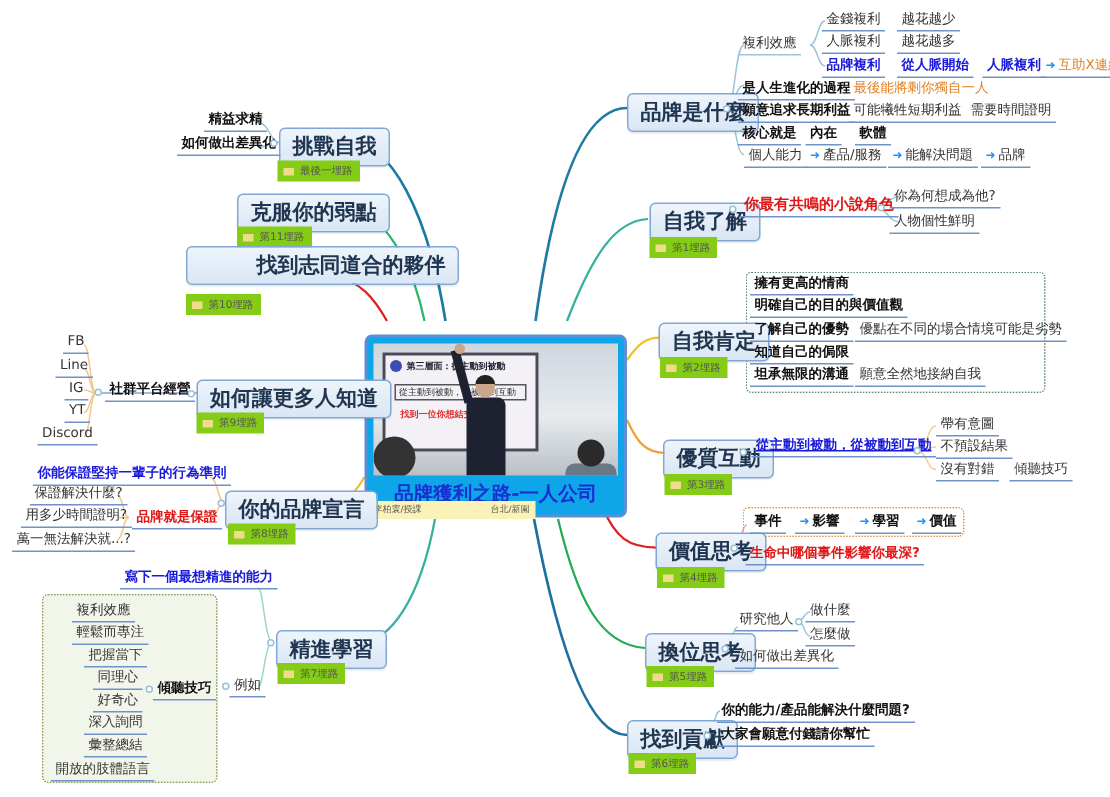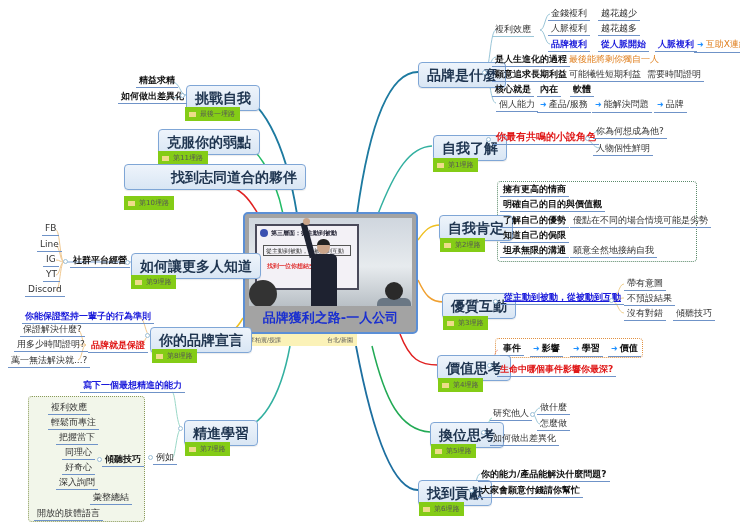--- a/index.html
+++ b/index.html
@@ -51,22 +51,22 @@
   .arrow { color: #1e90ff; font-size: 8px; margin-right: 2px; }
 
   .dot { position: absolute; width: 5px; height: 5px; border-radius: 50%; border: 1px solid #9bbfd8; background: #fff; }
 
   .dashbox { position: absolute; border: 1.2px dotted #5a8a6a; border-radius: 4px; }
   .dashbox.orange { border-color: #e09040; }
   .dashbox.green { border-color: #8a9a5a; background: #f2f6ea; }
 
   
   #central {
-    position: absolute; left: 243px; top: 212px; width: 175px; height: 122px;
-    border: 2px solid #5b8fd6; border-radius: 5px; background: #a3a3a3;
+    position: absolute; left: 243px; top: 223px; width: 175px; height: 122px;
+    border: 2px solid #5b8fd6; border-radius: 5px; background: #0ea5e9;
   }
   #central .photo {
     position: absolute; left: 4px; top: 4px; width: 163px; height: 88px;
     background: linear-gradient(180deg, #cfd6de 0%, #e7ebee 55%, #b9c0c6 100%);
     overflow: hidden;
   }
   #central .screen {
     position: absolute; left: 6px; top: 6px; width: 104px; height: 66px;
     background: #f3f1f6; border: 2px solid #4a4a5a;
   }
@@ -300,21 +300,21 @@
 <div class="note" style="left:185px; top:442px;"><span class="nicon"></span><span>第7埋路</span></div>
 <div class="leaf blue" style="left:80px; top:379px;">寫下一個最想精進的能力</div>
 <div class="leaf" style="left:153px; top:451px;">例如</div>
 <div class="leaf b" style="left:102px; top:453px;">傾聽技巧</div>
 <div class="leaf" style="left:48px; top:401px;">複利效應</div>
 <div class="leaf" style="left:48px; top:416px;">輕鬆而專注</div>
 <div class="leaf" style="left:56px; top:431px;">把握當下</div>
 <div class="leaf" style="left:62px; top:446px;">同理心</div>
 <div class="leaf" style="left:62px; top:461px;">好奇心</div>
 <div class="leaf" style="left:56px; top:476px;">深入詢問</div>
-<div class="leaf" style="left:56px; top:491px;margin-left:34px;">彙整總結</div>
+<div class="leaf" style="left:56px; top:491px;">彙整總結</div>
 <div class="leaf" style="left:34px; top:507px;">開放的肢體語言</div>
 
 <div class="dot" style="left:482px; top:70px;"></div>
 <div class="dot" style="left:486px; top:137px;"></div>
 <div class="dot" style="left:585px; top:136px;"></div>
 <div class="dot" style="left:493px; top:299px;"></div>
 <div class="dot" style="left:609px; top:298px;"></div>
 <div class="dot" style="left:487px; top:363px;"></div>
 <div class="dot" style="left:481px; top:430px;"></div>
 <div class="dot" style="left:530px; top:412px;"></div>

